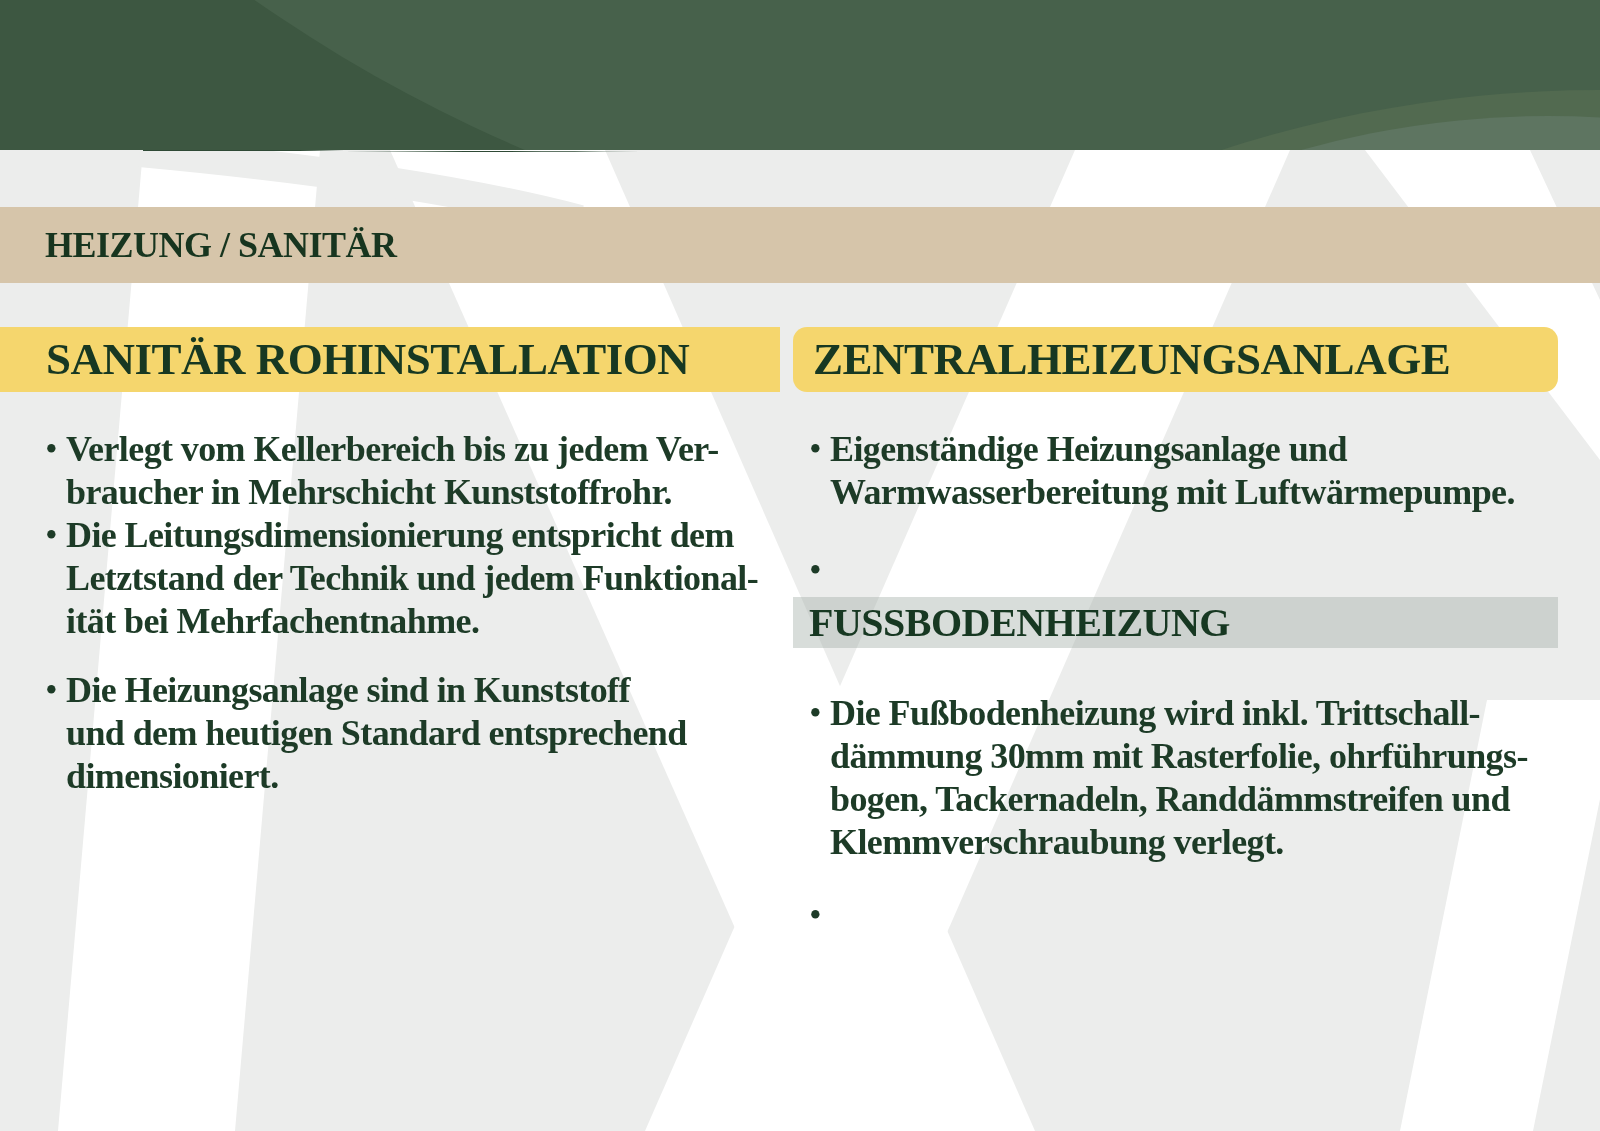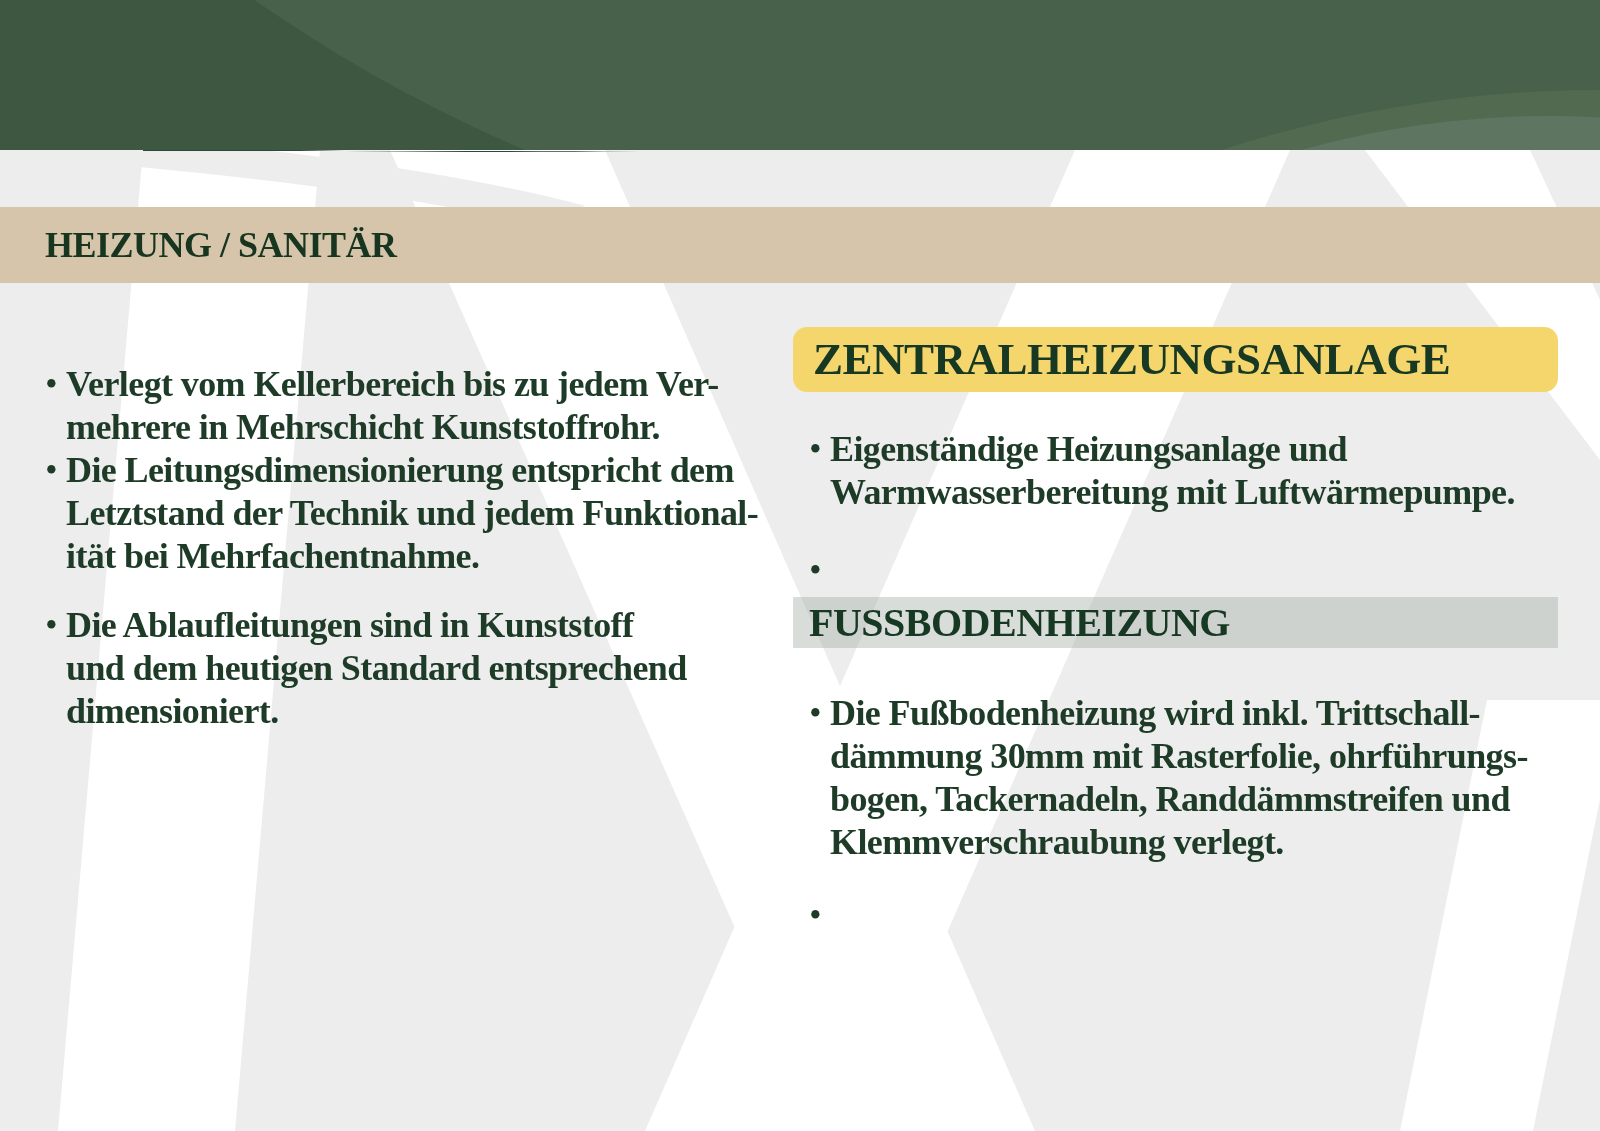--- a/index.html
+++ b/index.html
@@ -107,35 +107,36 @@
     <div class="arc1"></div>
     <div class="arc2"></div>
     <div class="arc3"></div>
   </div>
 
   <div class="title-band">
     <h1>HEIZUNG / SANITÄR</h1>
   </div>
 
   <div class="col col-left">
+    <div class="sec-header">SANITÄR ROHINSTALLATION</div>
     <ul class="bullets">
       <li>
         <span class="dot">•</span>
         <span class="txt">Verlegt vom Kellerbereich bis zu jedem Ver-
-mehrere in Mehrschicht Kunststoffrohr.</span>
+braucher in Mehrschicht Kunststoffrohr.</span>
       </li>
       <li>
         <span class="dot">•</span>
         <span class="txt">Die Leitungsdimensionierung entspricht dem
 Letztstand der Technik und jedem Funktional-
 ität bei Mehrfachentnahme.</span>
       </li>
       <li class="gap26">
         <span class="dot">•</span>
-        <span class="txt">Die Ablaufleitungen sind in Kunststoff
+        <span class="txt">Die Heizungsanlage sind in Kunststoff
 und dem heutigen Standard entsprechend
 dimensioniert.</span>
       </li>
     </ul>
   </div>
 
   <div class="col col-right">
     <div class="sec-header">ZENTRALHEIZUNGSANLAGE</div>
     <ul class="bullets">
       <li>

